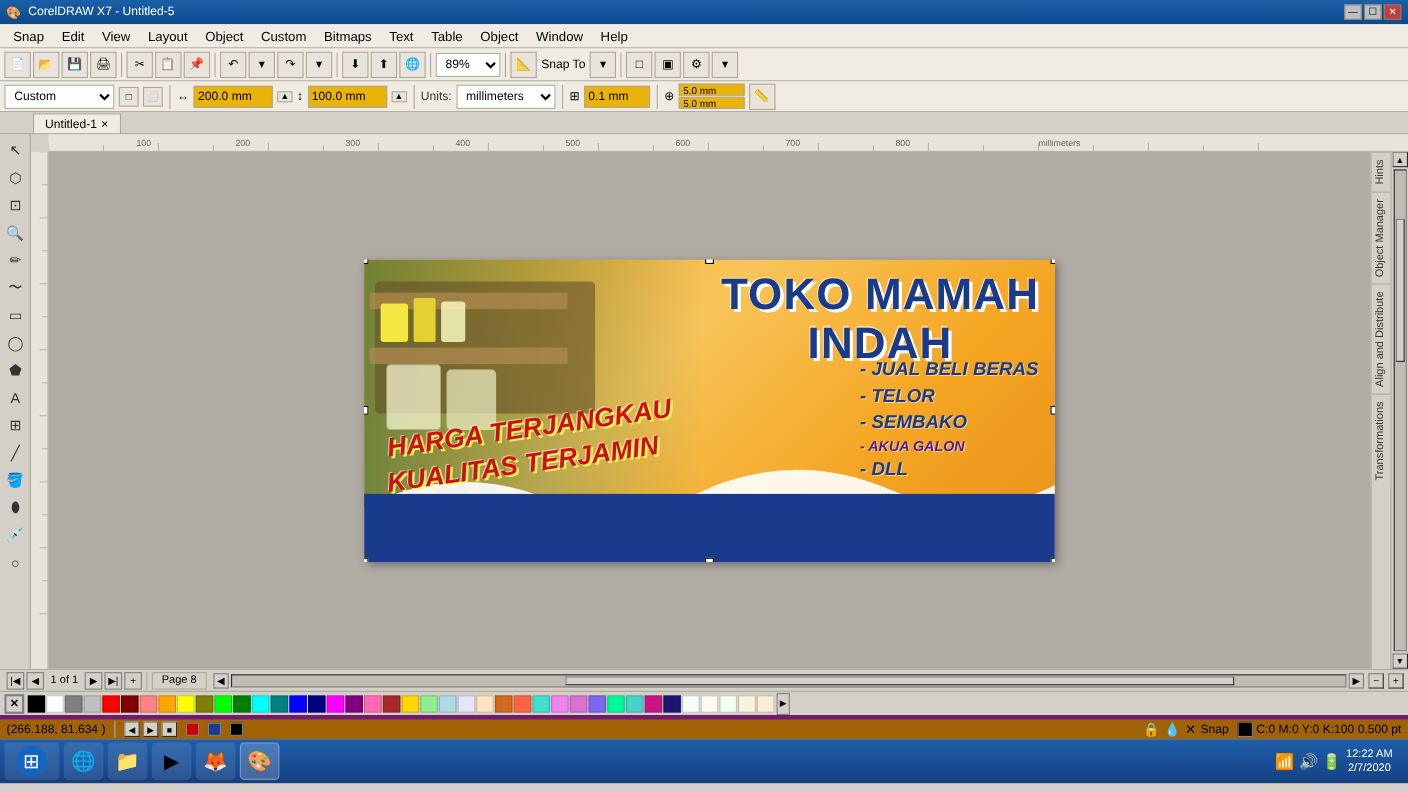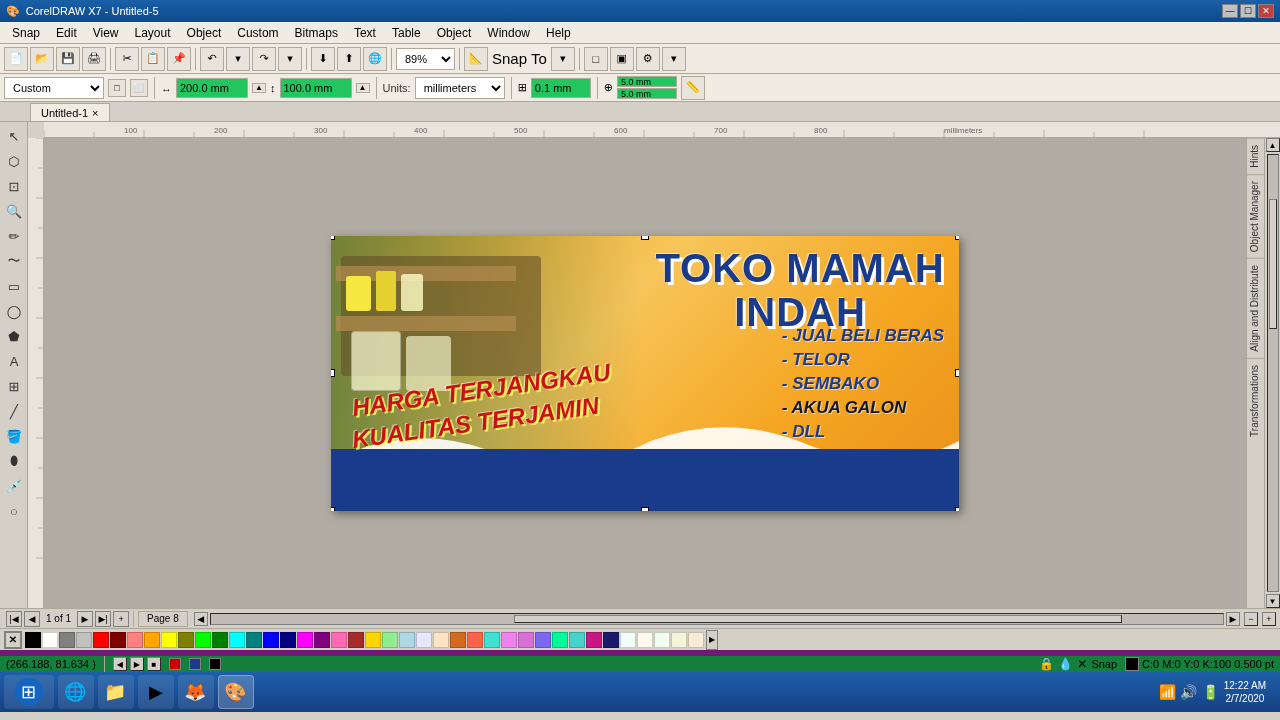--- a/index.html
+++ b/index.html
@@ -85,21 +85,21 @@
       background: #f0ece4;
       display: flex;
       align-items: center;
       gap: 4px;
       padding: 0 4px;
       border-bottom: 1px solid #aca899;
     }
     .prop-input {
       height: 20px;
       border: 1px solid #b0a898;
-      background: #22c55e;
+      background: #eab308;
       font-size: 11px;
       padding: 0 3px;
       width: 70px;
     }
     .prop-label { font-size: 11px; color: #333; }
 
     
     #doctabs {
       height: 20px;
       background: #d4d0c8;
@@ -381,21 +381,21 @@
   <div class="tb-btn">🌐</div>
   <div class="tb-sep"></div>
   <select class="tb-select">
     <option>89%</option>
     <option>50%</option>
     <option>100%</option>
     <option>200%</option>
   </select>
   <div class="tb-sep"></div>
   <div class="tb-btn">📐</div>
-  <span style="font-size:15px;margin:0 2px;">Snap To</span>
+  <span style="font-size:11px;margin:0 2px;">Snap To</span>
   <div class="tb-btn">▾</div>
   <div class="tb-sep"></div>
   <div class="tb-btn">□</div>
   <div class="tb-btn">▣</div>
   <div class="tb-btn">⚙</div>
   <div class="tb-btn">▾</div>
 </div>
 
 <div id="toolbar2">
   <select class="tb-select" style="width:100px;">
@@ -559,21 +559,21 @@
           <div style="position:absolute;bottom:0;left:0;width:100%;height:62px;background:#1a3a8c;"></div>
 
           <div style="position:absolute;top:10px;left:320px;right:10px;text-align:center;">
             <span style="font-size:40px;font-weight:900;font-family:'Arial Black',Arial,sans-serif;color:#1a3a8c;text-shadow:3px 3px 0 #ffffff,-1px -1px 0 rgba(255,255,255,0.5);letter-spacing:1px;line-height:1.1;display:block;">TOKO MAMAH INDAH</span>
           </div>
 
           <div style="position:absolute;top:90px;right:15px;display:flex;flex-direction:column;gap:4px;">
             <span style="font-size:17px;font-weight:900;font-family:'Arial Black',Arial,sans-serif;color:#1a3a8c;font-style:italic;text-shadow:1px 1px 0 rgba(255,255,255,0.5);">- JUAL BELI BERAS</span>
             <span style="font-size:17px;font-weight:900;font-family:'Arial Black',Arial,sans-serif;color:#1a3a8c;font-style:italic;text-shadow:1px 1px 0 rgba(255,255,255,0.5);">- TELOR</span>
             <span style="font-size:17px;font-weight:900;font-family:'Arial Black',Arial,sans-serif;color:#1a3a8c;font-style:italic;text-shadow:1px 1px 0 rgba(255,255,255,0.5);">- SEMBAKO</span>
-            <span style="font-size:17px;font-weight:900;font-family:'Arial Black',Arial,sans-serif;color:#0f172a;font-style:italic;text-shadow:1px 1px 0 rgba(255,255,255,0.5);">- AKUA GALON</span>
+            <span style="font-size:13px;font-weight:900;font-family:'Arial Black',Arial,sans-serif;color:#4c1d95;font-style:italic;text-shadow:1px 1px 0 rgba(255,255,255,0.5);">- AKUA GALON</span>
             <span style="font-size:17px;font-weight:900;font-family:'Arial Black',Arial,sans-serif;color:#1a3a8c;font-style:italic;text-shadow:1px 1px 0 rgba(255,255,255,0.5);">- DLL</span>
           </div>
 
           <div style="position:absolute;bottom:75px;left:20px;">
             <div style="font-size:24px;font-weight:900;font-family:'Arial Black',Arial,sans-serif;color:#cc1111;font-style:italic;text-shadow:2px 2px 0 rgba(255,255,100,0.8),-1px -1px 0 rgba(255,255,255,0.5);transform:rotate(-8deg);display:block;">HARGA TERJANGKAU</div>
             <div style="font-size:24px;font-weight:900;font-family:'Arial Black',Arial,sans-serif;color:#cc1111;font-style:italic;text-shadow:2px 2px 0 rgba(255,255,100,0.8),-1px -1px 0 rgba(255,255,255,0.5);transform:rotate(-8deg);display:block;margin-top:4px;">KUALITAS TERJAMIN</div>
           </div>
 
           <div class="handle" style="top:-4px;left:-4px;"></div>
           <div class="handle" style="top:-4px;left:50%;transform:translateX(-50%);"></div>
@@ -670,21 +670,21 @@
       <div class="palette-swatch" title="#191970" style="background: rgb(25, 25, 112);"></div>
       <div class="palette-swatch" title="#f5fffa" style="background: rgb(245, 255, 250);"></div>
       <div class="palette-swatch" title="#fffaf0" style="background: rgb(255, 250, 240);"></div>
       <div class="palette-swatch" title="#f0fff0" style="background: rgb(240, 255, 240);"></div>
       <div class="palette-swatch" title="#f5f5dc" style="background: rgb(245, 245, 220);"></div>
       <div class="palette-swatch" title="#faebd7" style="background: rgb(250, 235, 215);"></div>
     </div>
   <div class="palette-scroll" style="margin-left:2px;">▶</div>
 </div>
 
-<div id="statusbar" style="height:22px;background:#15803d;border-top:6px solid #701a75;display:flex;align-items:center;padding:0 6px;gap:8px;font-size:11px;">
+<div id="statusbar" style="height:22px;background:#a16207;border-top:4px solid #701a75;display:flex;align-items:center;padding:0 6px;gap:8px;font-size:11px;">
   <span>(266.188, 81.634 )</span>
   <div style="width:1px;height:16px;background:#aca899;"></div>
   <div style="display:flex;align-items:center;gap:3px;">
     <div style="width:14px;height:14px;background:#d4d0c8;border:1px outset #808080;display:flex;align-items:center;justify-content:center;font-size:8px;cursor:pointer;">◀</div>
     <div style="width:14px;height:14px;background:#d4d0c8;border:1px outset #808080;display:flex;align-items:center;justify-content:center;font-size:8px;cursor:pointer;">▶</div>
     <div style="width:14px;height:14px;background:#d4d0c8;border:1px outset #808080;display:flex;align-items:center;justify-content:center;font-size:8px;cursor:pointer;">■</div>
   </div>
   <div class="color-swatch" style="background:#cc0000;"></div>
   <div class="color-swatch" style="background:#1a3a8c;"></div>
   <div class="color-swatch" style="background:#000000;"></div>

